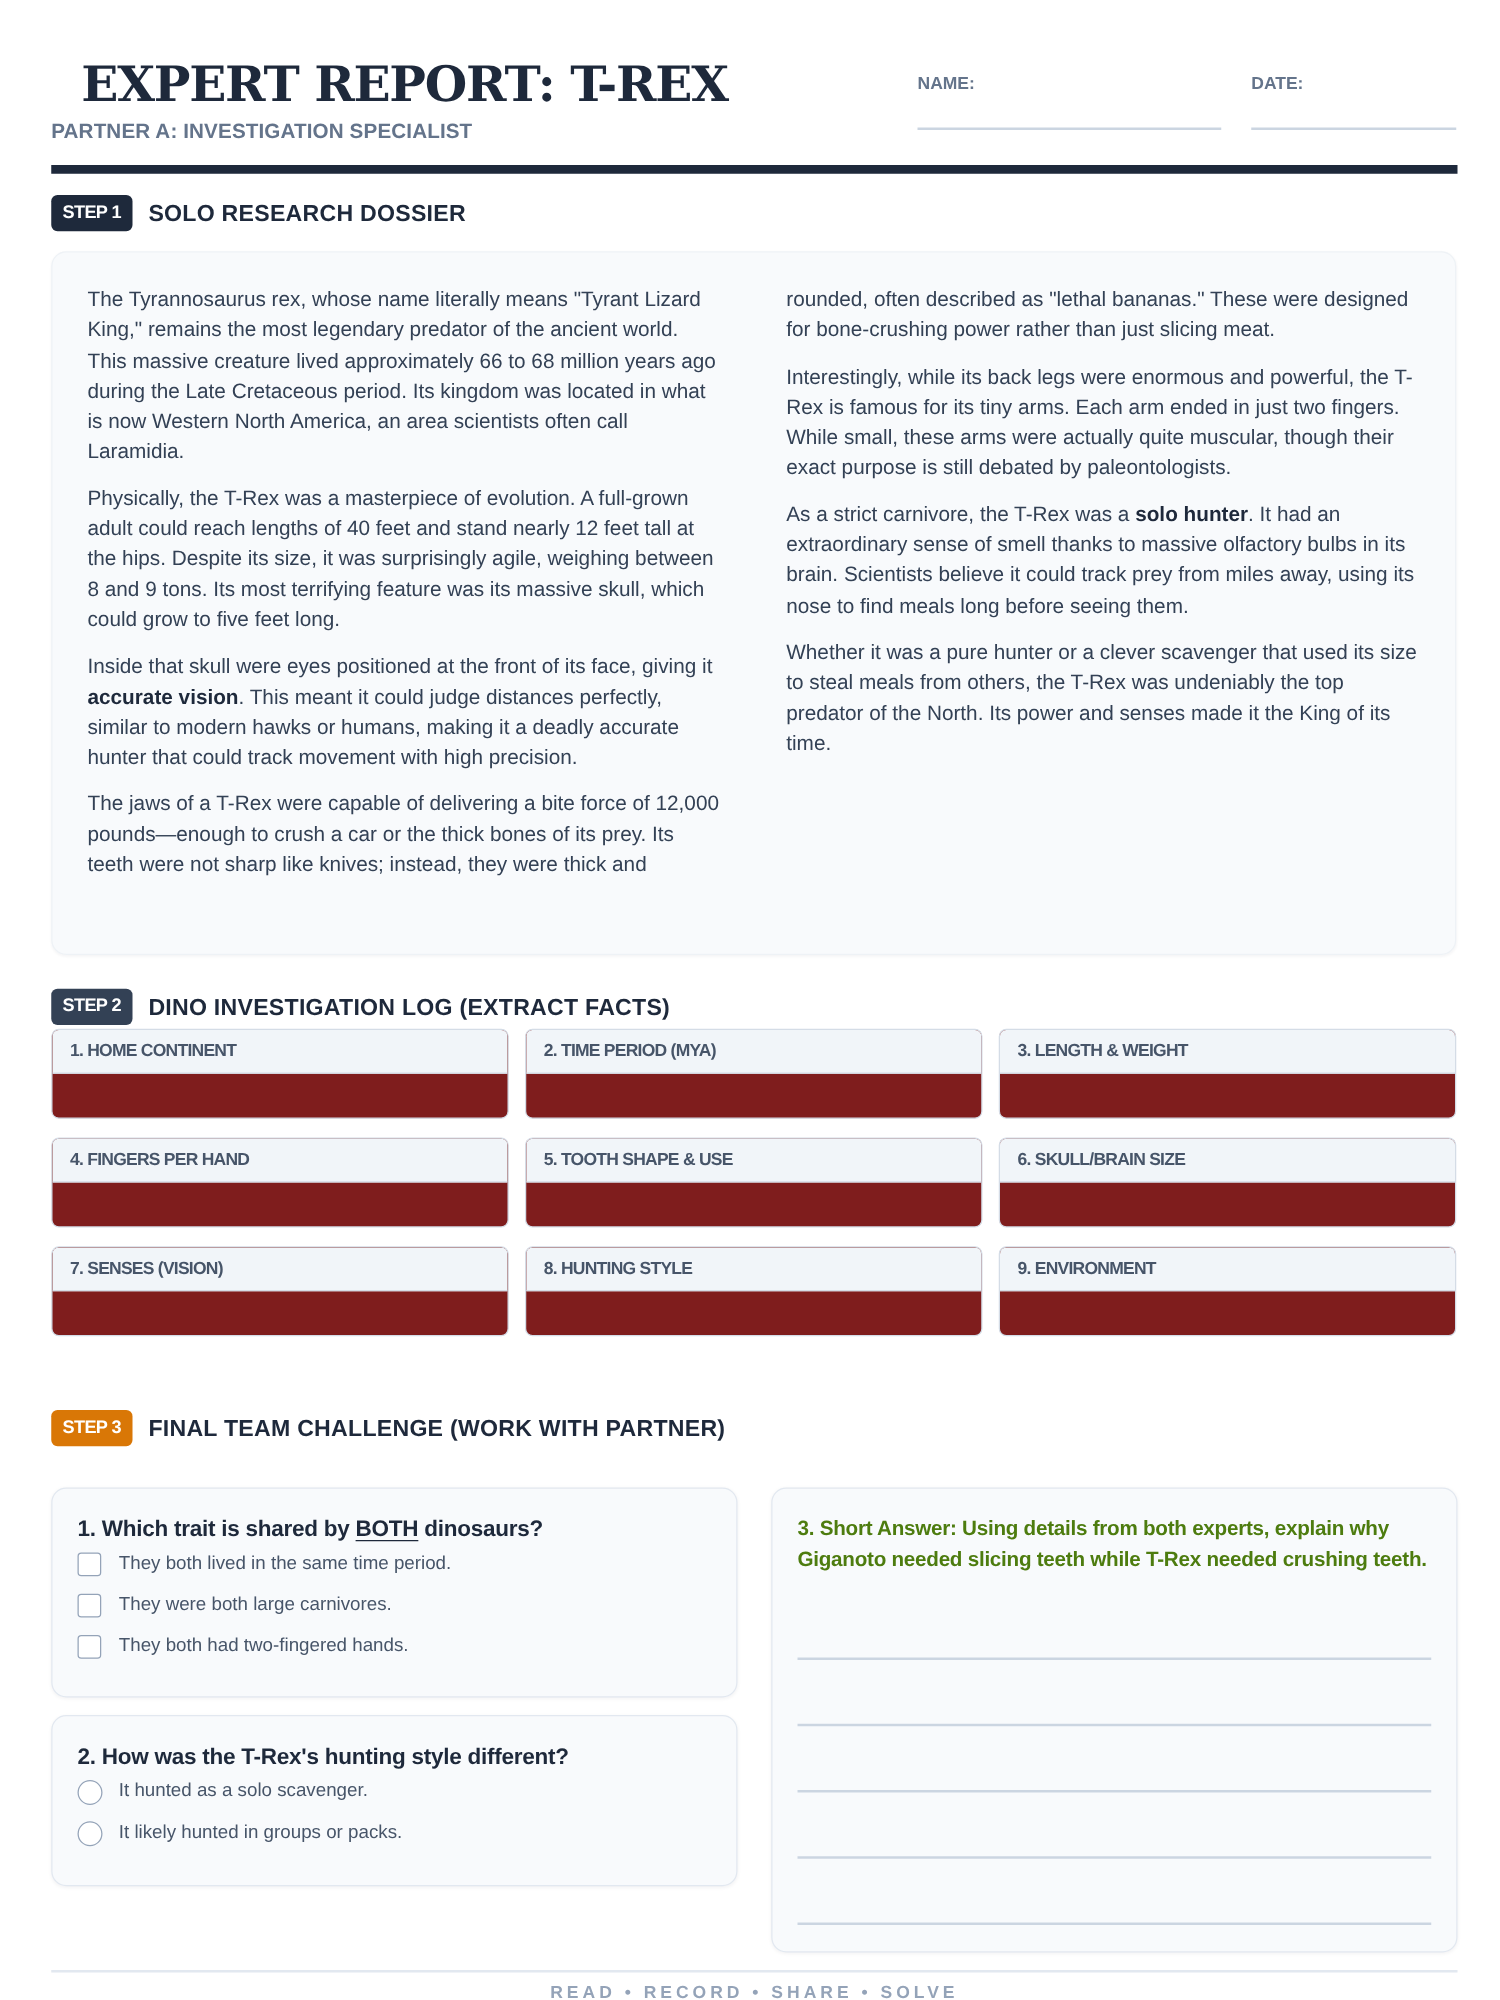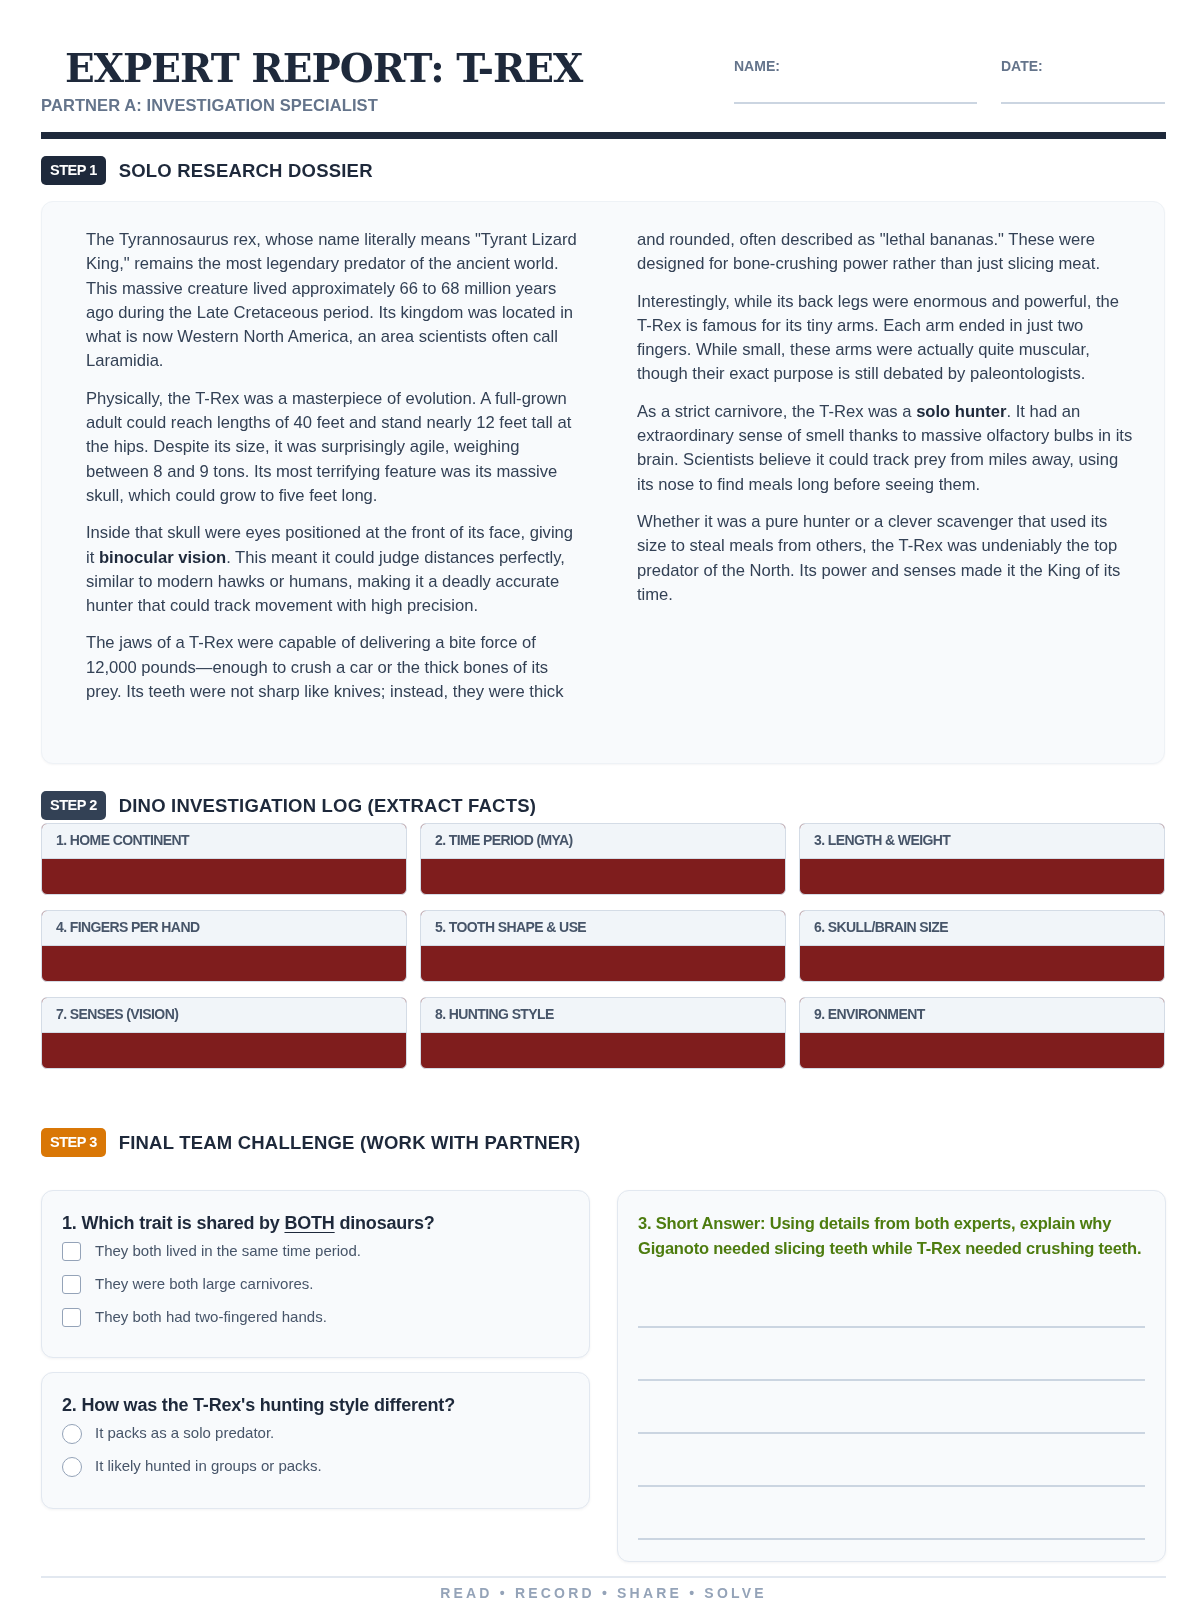--- a/index.html
+++ b/index.html
@@ -53,21 +53,21 @@
     .step-badge.s3 { background: #d97706; }
     .step-title {
       margin-left: 13px; font-weight: bold; font-size: 18.5px; color: #1e293b; letter-spacing: 0.2px;
     }
 
     
     .dossier {
       position: absolute; left: 0; top: 201px; width: 1124px; height: 563px;
       background: #f8fafc; border: 1px solid #eef2f6; border-radius: 12px;
       box-shadow: 0 1px 2px rgba(15,23,42,0.04);
-      padding: 26px 28px 0 44px;
+      padding: 26px 28px 0 28px;
     }
     .dossier-cols {
       column-count: 2; column-gap: 52px; height: 510px; column-fill: auto;
       font-size: 16.6px; line-height: 24.3px; color: #334155;
     }
     .dossier-cols p { margin-bottom: 13px; }
     .dossier-cols b { color: #1e293b; }
 
     
     .grid {
@@ -141,21 +141,21 @@
 
   <div class="step-head" style="top:156px;">
     <span class="step-badge">STEP 1</span>
     <span class="step-title">SOLO RESEARCH DOSSIER</span>
   </div>
 
   <div class="dossier">
     <div class="dossier-cols">
       <p><span>The Tyrannosaurus rex, whose name literally means "Tyrant Lizard King," remains the most legendary predator of the ancient world. This massive creature lived approximately 66 to 68 million years ago during the Late Cretaceous period. Its kingdom was located in what is now Western North America, an area scientists often call Laramidia.</span></p>
       <p><span>Physically, the T-Rex was a masterpiece of evolution. A full-grown adult could reach lengths of 40 feet and stand nearly 12 feet tall at the hips. Despite its size, it was surprisingly agile, weighing between 8 and 9 tons. Its most terrifying feature was its massive skull, which could grow to five feet long.</span></p>
-      <p><span>Inside that skull were eyes positioned at the front of its face, giving it </span><b>binocular vision</b><span>. This meant it could judge distances perfectly, similar to modern hawks or humans, making it a deadly accurate hunter that could track movement with high precision.</span></p>
+      <p><span>Inside that skull were eyes positioned at the front of its face, giving it </span><b>accurate vision</b><span>. This meant it could judge distances perfectly, similar to modern hawks or humans, making it a deadly accurate hunter that could track movement with high precision.</span></p>
       <p><span>The jaws of a T-Rex were capable of delivering a bite force of 12,000 pounds—enough to crush a car or the thick bones of its prey. Its teeth were not sharp like knives; instead, they were thick and rounded, often described as "lethal bananas." These were designed for bone-crushing power rather than just slicing meat.</span></p>
       <p><span>Interestingly, while its back legs were enormous and powerful, the T-Rex is famous for its tiny arms. Each arm ended in just two fingers. While small, these arms were actually quite muscular, though their exact purpose is still debated by paleontologists.</span></p>
       <p><span>As a strict carnivore, the T-Rex was a </span><b>solo hunter</b><span>. It had an extraordinary sense of smell thanks to massive olfactory bulbs in its brain. Scientists believe it could track prey from miles away, using its nose to find meals long before seeing them.</span></p>
       <p><span>Whether it was a pure hunter or a clever scavenger that used its size to steal meals from others, the T-Rex was undeniably the top predator of the North. Its power and senses made it the King of its time.</span></p>
     </div>
   </div>
 
   <div class="step-head" style="top:791px;">
     <span class="step-badge s2">STEP 2</span>
     <span class="step-title">DINO INVESTIGATION LOG (EXTRACT FACTS)</span>
@@ -221,21 +221,21 @@
         <span>They both had two-fingered hands.</span>
       </label>
     </div>
   </div>
 
   <div class="qcard" style="top:1372px; height:137px;">
     <div class="q-title">2. How was the T-Rex's hunting style different?</div>
     <div style="margin-top:8px;">
       <label class="opt">
         <span class="radio"></span>
-        <span>It packs as a solo predator.</span>
+        <span>It hunted as a solo scavenger.</span>
       </label>
       <label class="opt">
         <span class="radio"></span>
         <span>It likely hunted in groups or packs.</span>
       </label>
     </div>
   </div>
 
   <div class="sacard">
     <div class="sa-title">3. Short Answer: Using details from both experts, explain why Giganoto needed slicing teeth while T-Rex needed crushing teeth.</div>

